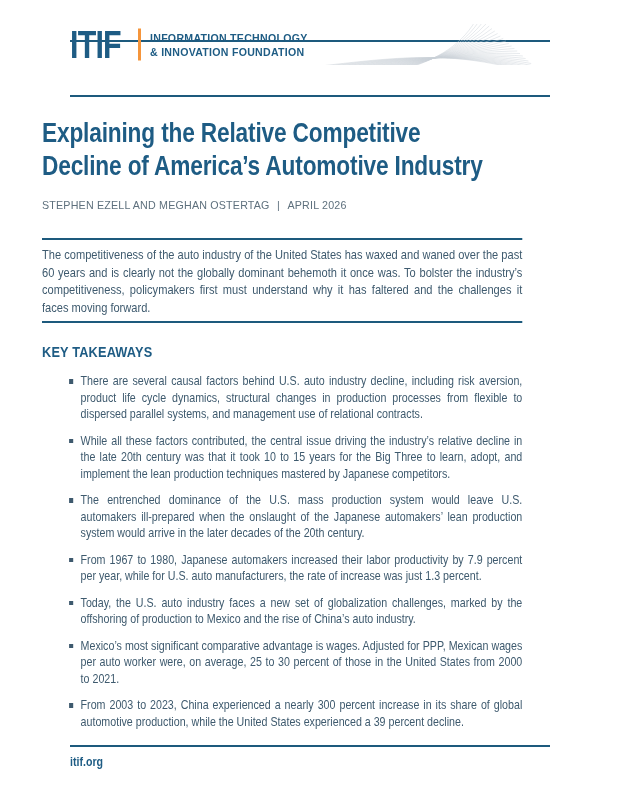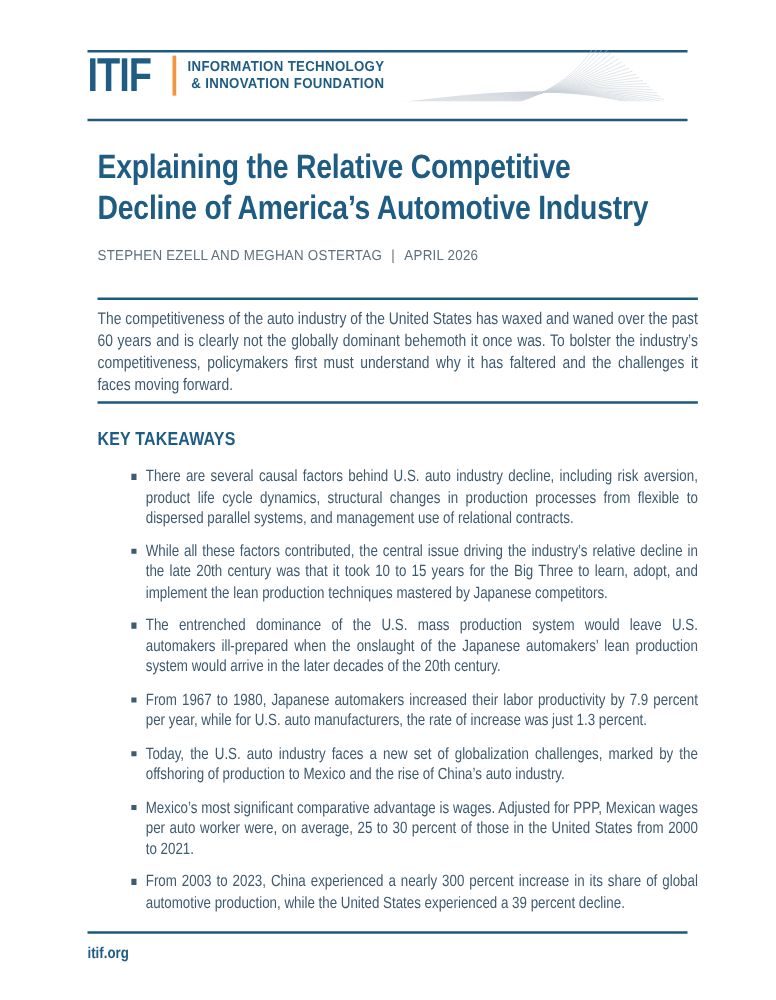--- a/index.html
+++ b/index.html
@@ -11,33 +11,33 @@
   }
   *{margin:0;padding:0;box-sizing:border-box;}
   html,body{background:#ffffff;}
   body{font-family:"Liberation Sans", sans-serif;width:621px;height:800px;overflow:hidden;}
   .page{position:relative;width:621px;height:800px;background:#fff;overflow:hidden;}
 
   
   .hrule{position:absolute;left:70px;width:480px;height:2px;background:var(--rule-blue);}
   .header-top-rule{top:40px;}
   .header-bottom-rule{top:95px;}
-  .header-band{position:absolute;left:70px;top:40px;width:480px;height:41px;overflow:hidden;text-align:right;}
+  .header-band{position:absolute;left:70px;top:24px;width:480px;height:41px;overflow:hidden;}
   .swirl{position:absolute;right:0;top:0;width:250px;height:53px;}
   .swirl path{fill:none;stroke:#c9d0d7;stroke-width:0.45;}
   .logo{position:absolute;left:0;top:50%;transform:translateY(-50%);display:flex;align-items:center;z-index:2;}
   .logo-mark-box{width:62px;}
   .logo-mark{display:inline-block;font-size:38px;font-weight:bold;color:var(--brand-blue);
     letter-spacing:-1px;transform:scaleX(0.80);transform-origin:0 50%;white-space:nowrap;}
   .logo-divider{width:3px;height:32px;background:var(--brand-orange);margin:0 9px 0 6px;flex:none;}
   .logo-name{display:flex;flex-direction:column;justify-content:center;transform:scaleX(0.92);transform-origin:0 50%;}
   .logo-name span{font-size:11.5px;font-weight:bold;color:var(--brand-blue);letter-spacing:0.3px;line-height:14px;white-space:nowrap;}
 
   
-  .main{position:relative;padding:117px 0 0 78px;width:621px;}
+  .main{position:relative;padding:117px 0 0 42px;width:621px;}
   .title{color:var(--brand-blue);font-size:27px;font-weight:bold;line-height:33px;
     width:600px;transform:scaleX(0.84);transform-origin:0 0;letter-spacing:-0.2px;white-space:nowrap;}
   .byline{margin-top:16px;color:var(--byline-gray);font-size:11.5px;letter-spacing:0.2px;
     width:560px;transform:scaleX(0.93);transform-origin:0 0;white-space:nowrap;}
   .byline .sep{padding:0 8px;}
   .abstract{margin-top:27px;width:585px;transform:scaleX(0.821);transform-origin:0 0;
     border-top:2.5px solid var(--rule-blue);border-bottom:2.5px solid var(--rule-blue);
     padding:6px 0 5px 0;}
   .abstract p{color:var(--body-text);font-size:13.5px;line-height:17.5px;text-align:justify;}
   .takeaways-heading{margin-top:20px;color:var(--brand-blue);font-size:15px;font-weight:bold;

